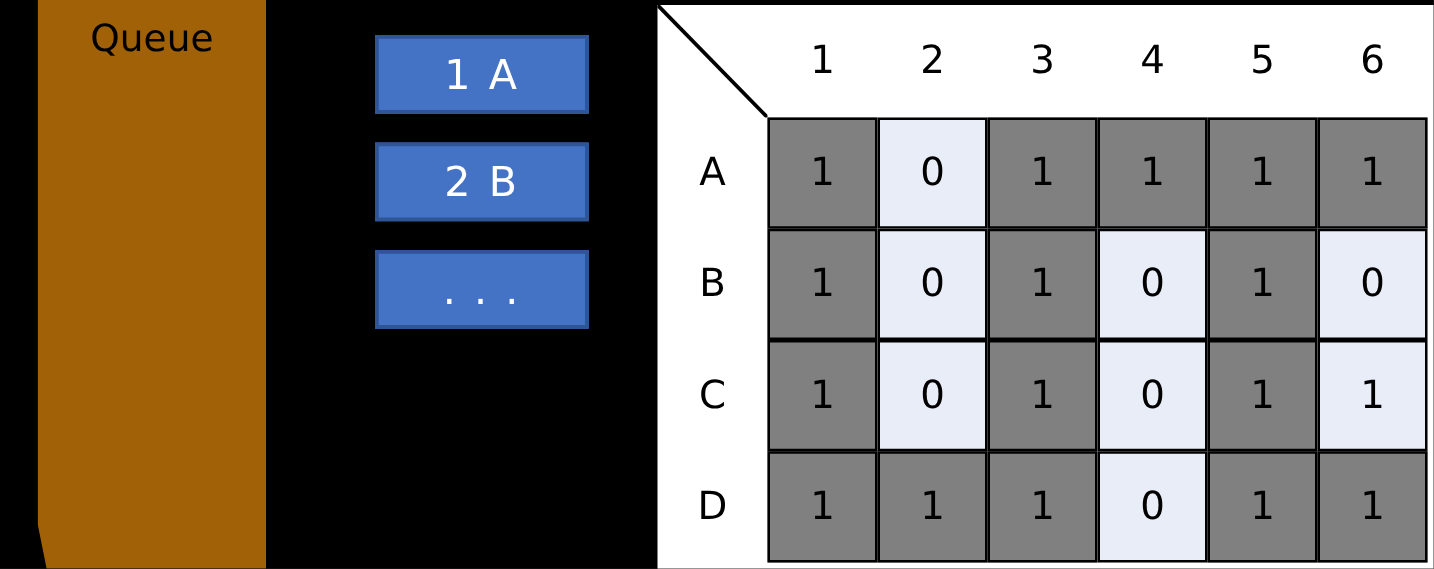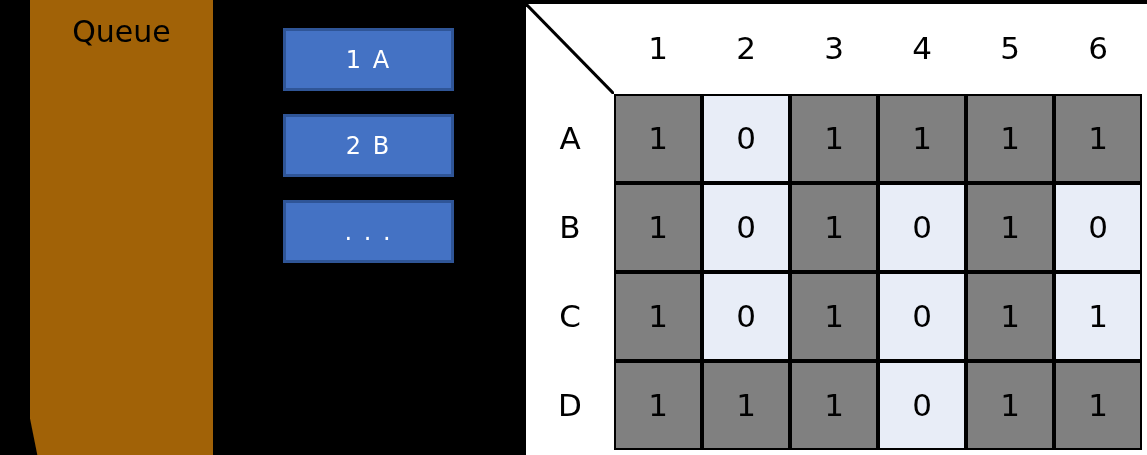--- a/index.html
+++ b/index.html
@@ -34,28 +34,28 @@
     text-align: center;
     font-size: 30px;
     color: #000000;
     line-height: 1.2;
     white-space: pre;
   }
 
   
   .queue-box {
     position: absolute;
-    left: 283px;
+    left: 300px;
     width: 171px;
     height: 63px;
     background: #4472c4;
     border: 3px solid #2f5597;
     box-sizing: border-box;
     color: #ffffff;
-    font-size: 24px;
+    font-size: 33px;
     display: flex;
     align-items: center;
     justify-content: center;
     letter-spacing: 2px;
     white-space: pre;
   }
   #queue-box-0 { top: 28px; }
   #queue-box-1 { top: 114px; }
   #queue-box-2 { top: 200px; }
 

